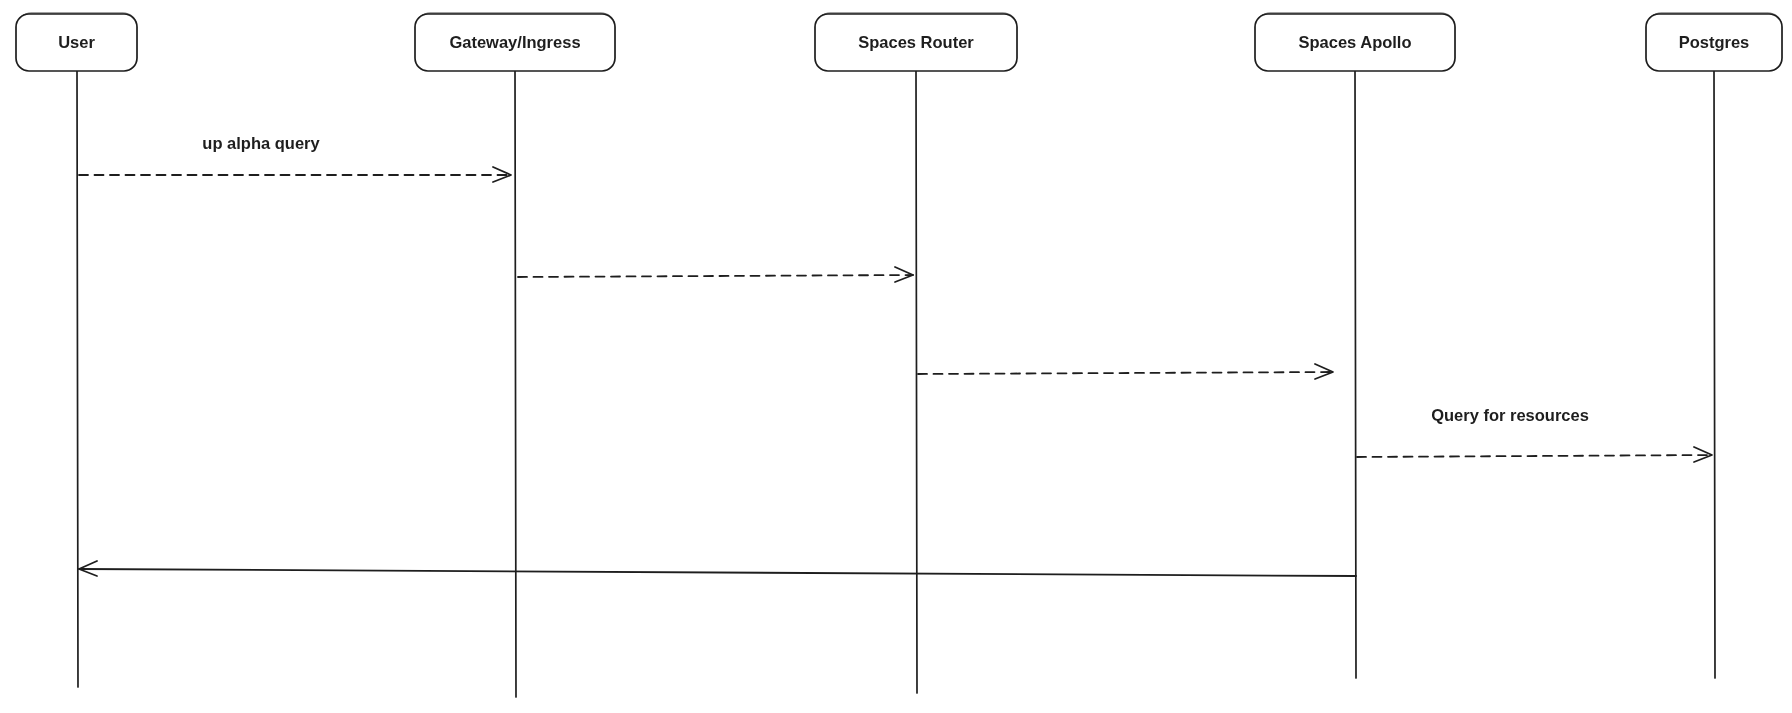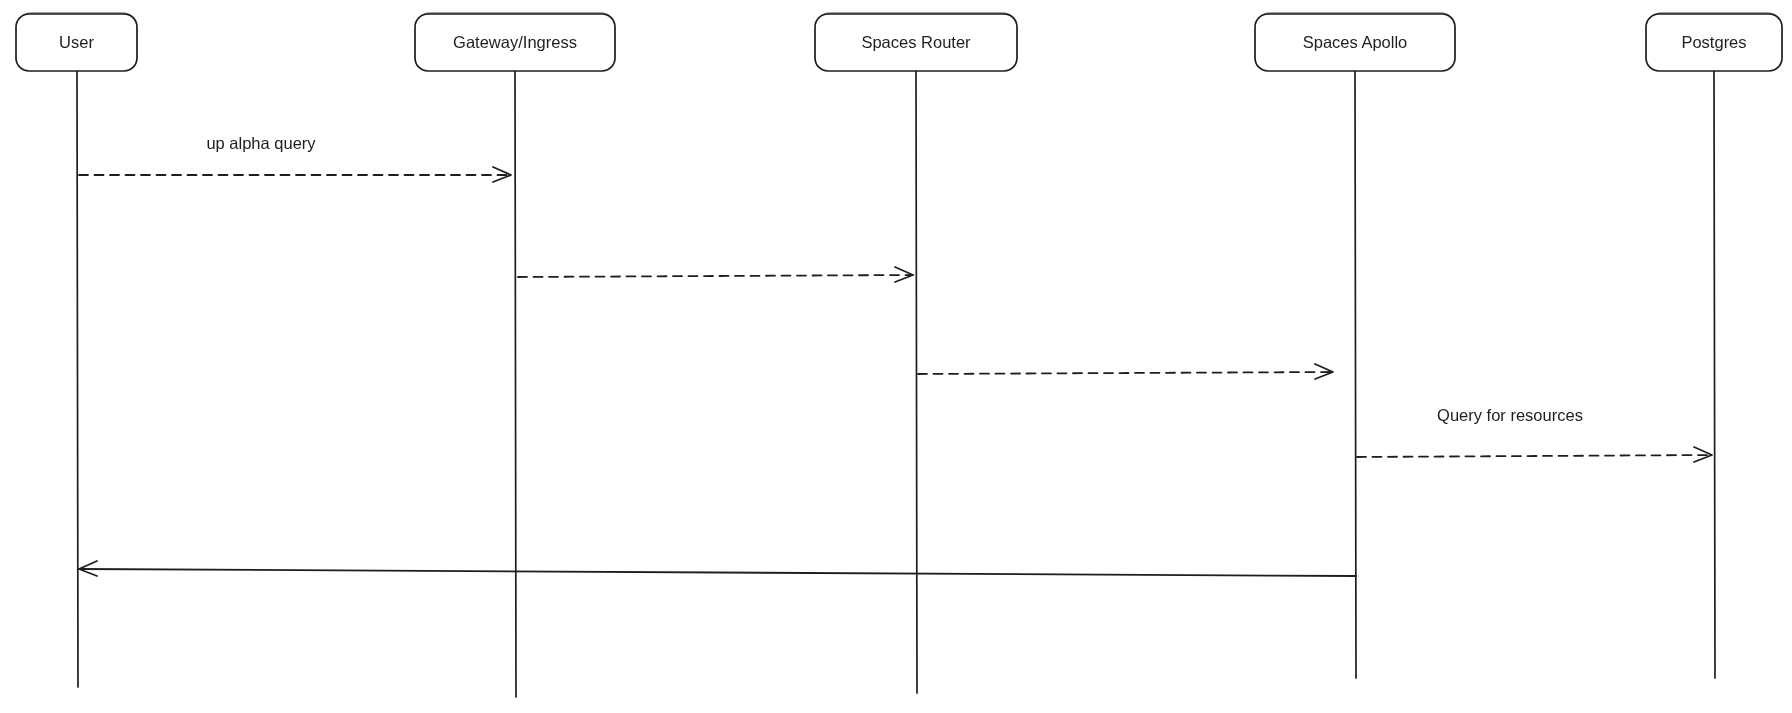--- a/index.html
+++ b/index.html
@@ -7,20 +7,21 @@
     padding: 0;
     background: #ffffff;
   }
   .canvas-wrap {
     position: relative;
     width: 1792px;
     height: 713px;
     background: #ffffff;
     overflow: hidden;
     font-family: "Liberation Sans", sans-serif;
+    font-weight: bold;
   }
   svg text {
     font-family: "Liberation Sans", sans-serif;
     fill: #1e1e1e;
   }
   svg .actor-label { font-size: 16.5px; }
   svg .msg-label   { font-size: 16.5px; }
 </style>
 </head>
 <body>

